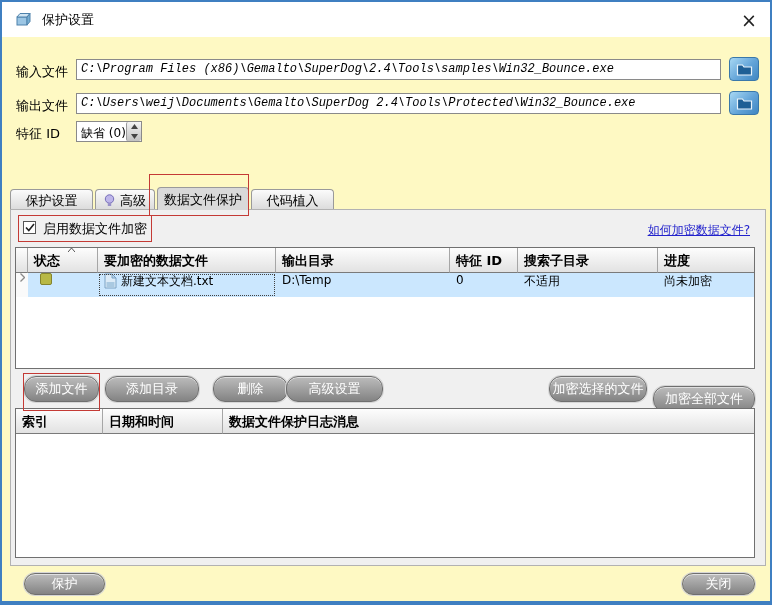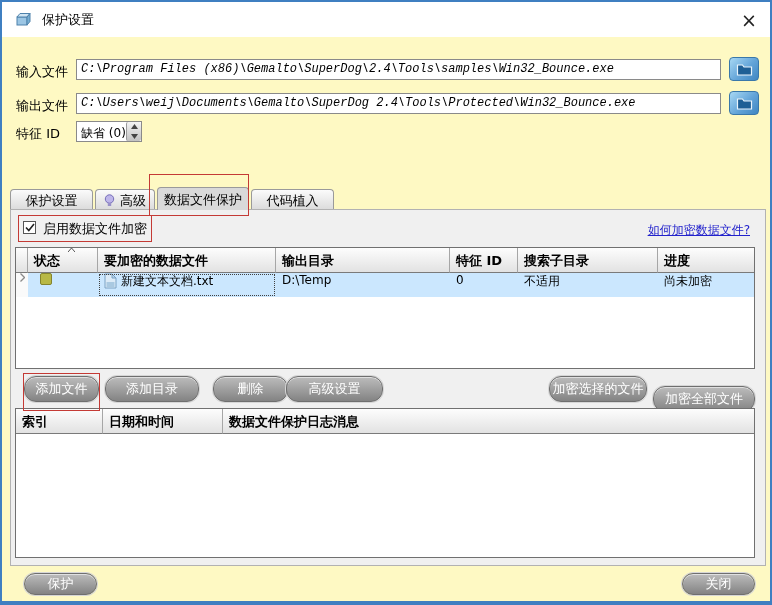--- a/index.html
+++ b/index.html
@@ -221,20 +221,20 @@
 
   <div class="tbl t2" style="top:406px;">
     <div class="grid">
       <div class="th">索引</div>
       <div class="th">日期和时间</div>
       <div class="th">数据文件保护日志消息</div>
     </div>
     <div class="tbl-filler" style="height:123px;"></div>
   </div>
 
-  <button class="btn footer-btn" style="left:22px; top:571px; width:73px;">保护</button>
+  <button class="btn footer-btn" style="left:22px; top:571px; width:81px;">保护</button>
   <button class="btn footer-btn" style="left:680px; top:571px; width:73px;">关闭</button>
 
   <div class="annotation" style="left:147px; top:172px; width:100px; height:42px;"></div>
   <div class="annotation" style="left:16px; top:213px; width:134px; height:27px;"></div>
   <div class="annotation" style="left:21px; top:371px; width:77px; height:38px;"></div>
 
 </div>
 
 </body></html>

